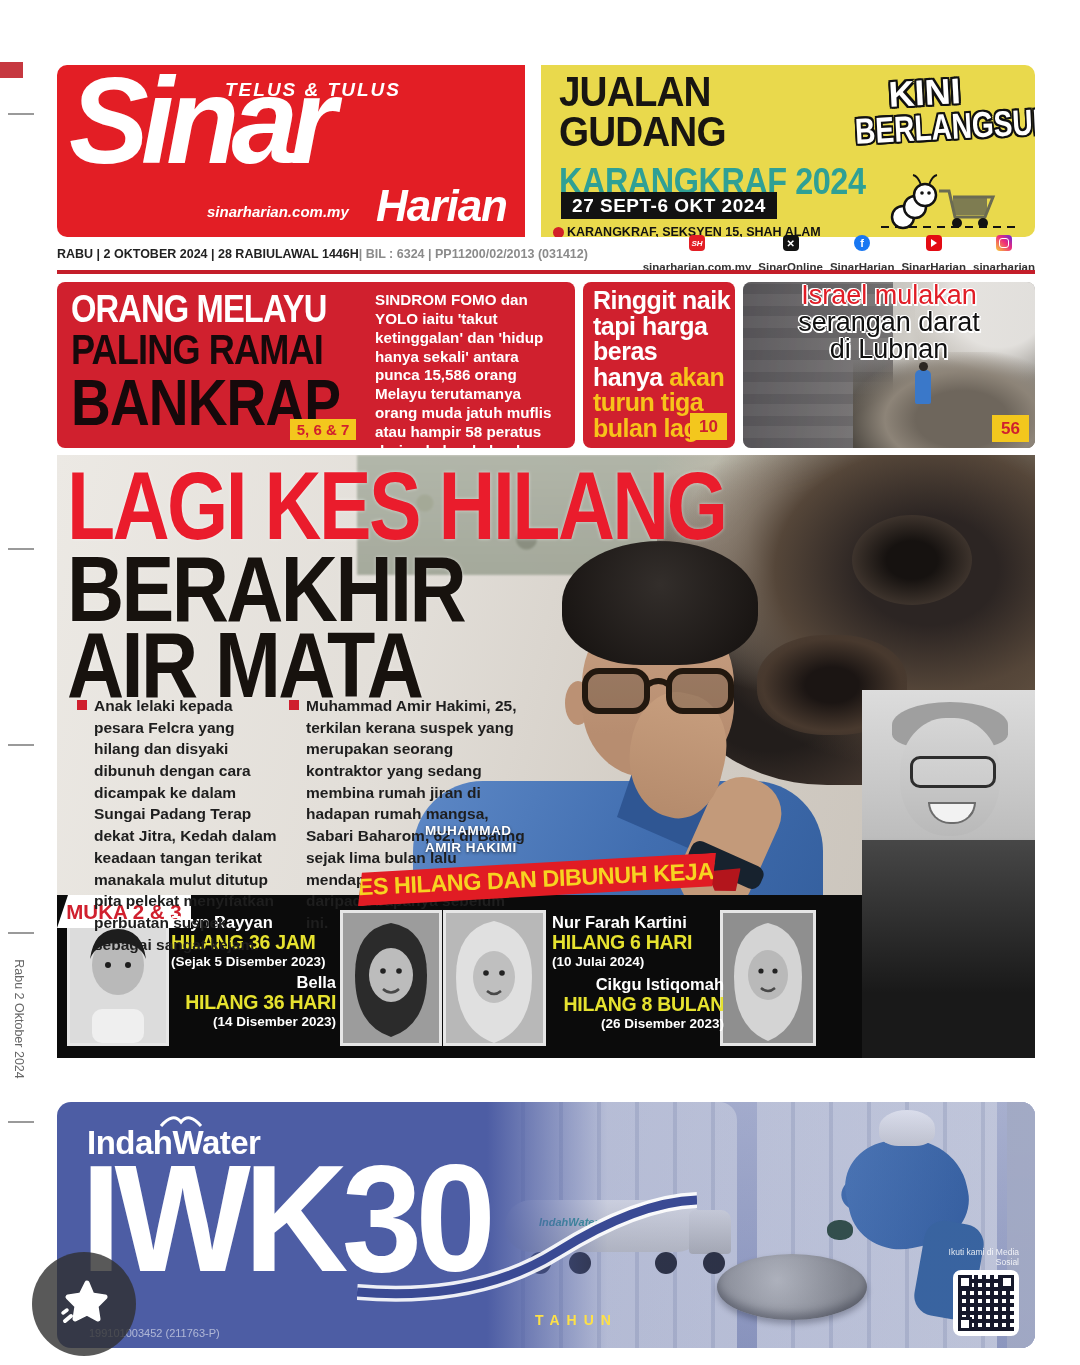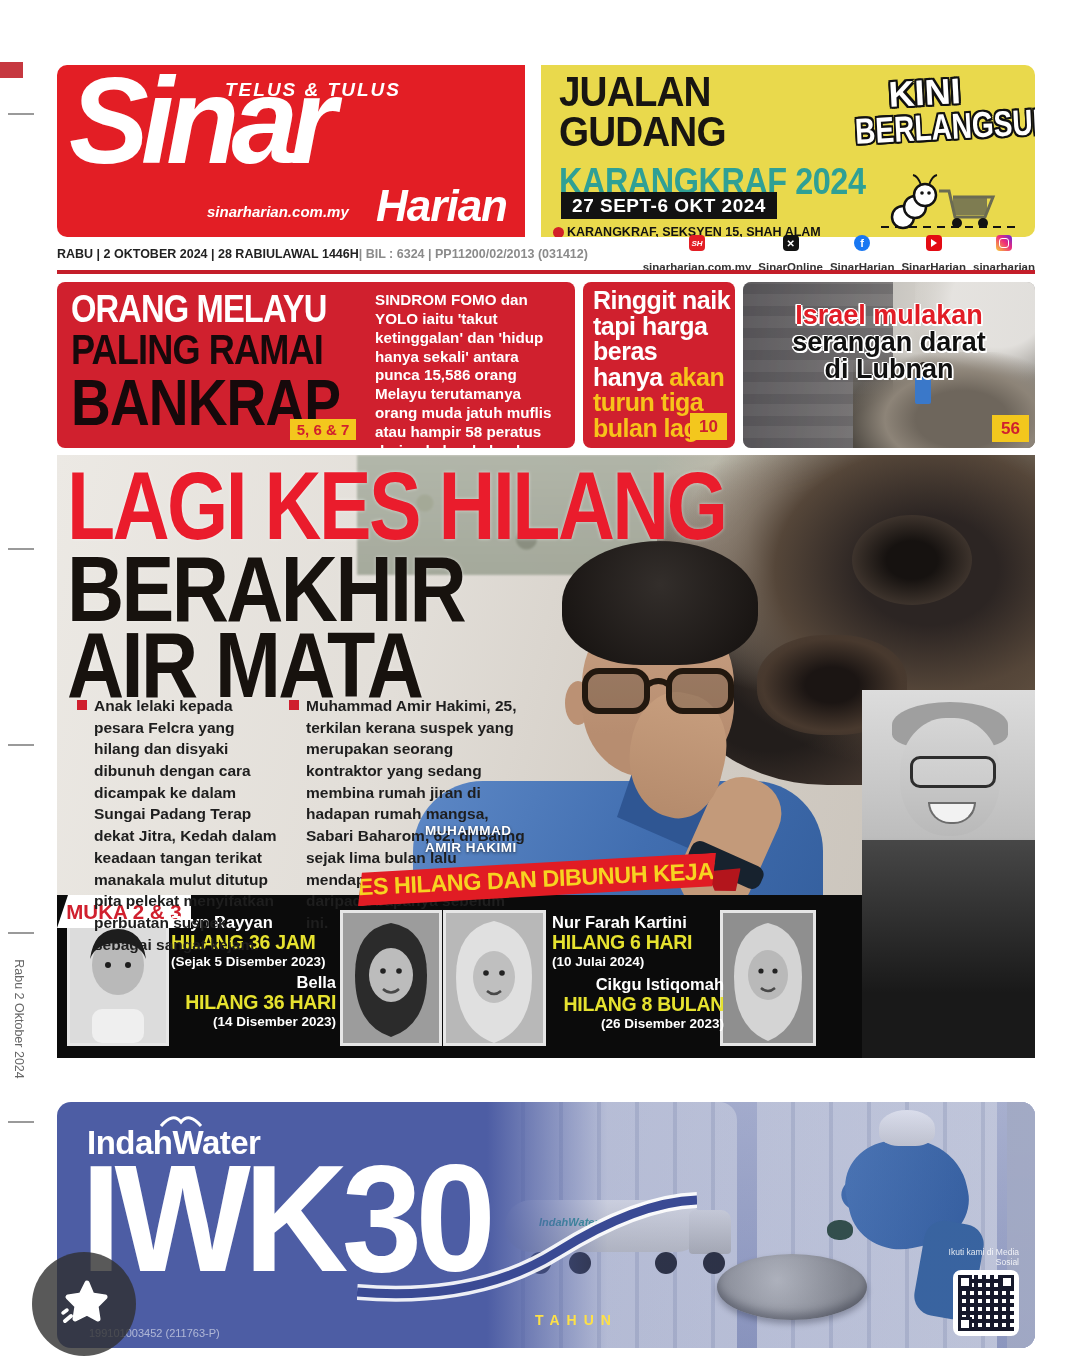--- a/index.html
+++ b/index.html
@@ -67,21 +67,21 @@
   .isr-bld{left:0;top:0;width:150px;height:166px;
      background:repeating-linear-gradient(0deg,#8f8d90 0 10px,#a9a7a8 10px 22px),linear-gradient(90deg,#77757a,#a5a3a4);
      background-blend-mode:multiply;opacity:.8;}
   .isr-rubble{left:110px;top:70px;width:182px;height:96px;
      background:radial-gradient(ellipse at 60% 70%,#6e665c 0 30%,#8d8478 50%,transparent 75%),
                 radial-gradient(ellipse at 30% 90%,#4f4a43 0 35%,transparent 70%),
                 linear-gradient(180deg,transparent 20%,#7d756a 70%);}
   .isr-smoke{right:0;top:0;width:120px;height:100px;background:radial-gradient(ellipse at 70% 20%,#e9e7e4 0 40%,transparent 75%);opacity:.9;}
   .isr-man{left:172px;top:88px;width:16px;height:34px;background:#3a78c9;border-radius:5px 5px 2px 2px;}
   .isr-man::before{content:"";position:absolute;top:-8px;left:4px;width:9px;height:9px;border-radius:50%;background:#2c2722;}
-  .isr-h{left:0;top:20px;width:100%;text-align:center;font-weight:bold;font-size:27px;line-height:1.0;
+  .isr-h{left:0;top:0;width:100%;text-align:center;font-weight:normal;font-size:27px;line-height:1.0;
          text-shadow:1.5px 0 #fff,-1.5px 0 #fff,0 1.5px #fff,0 -1.5px #fff,1.5px 1.5px #fff,-1.5px -1.5px #fff;}
   .isr-red{color:#e11d26;}.isr-blk{color:#101010;}
 
   
   .hero{left:57px;top:455px;width:978px;height:603px;overflow:hidden;
         background:linear-gradient(105deg,#ece9e4 0%,#e2ded8 35%,#d3cdc5 60%,#c6c0b7 100%);}
   .trash{left:300px;top:0;width:678px;height:120px;opacity:.85;filter:blur(1px);
      background:radial-gradient(circle at 10% 40%,#9aa08c 0 8px,transparent 9px),
                 radial-gradient(circle at 25% 70%,#7c8272 0 10px,transparent 11px),
                 radial-gradient(circle at 40% 30%,#b7bcab 0 9px,transparent 10px),

